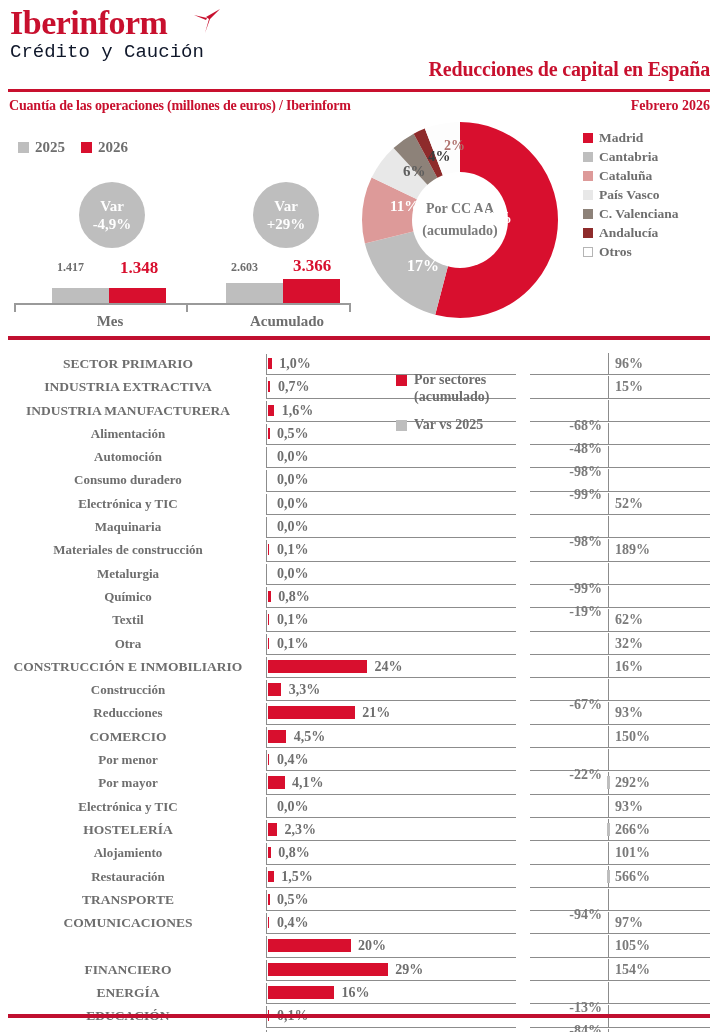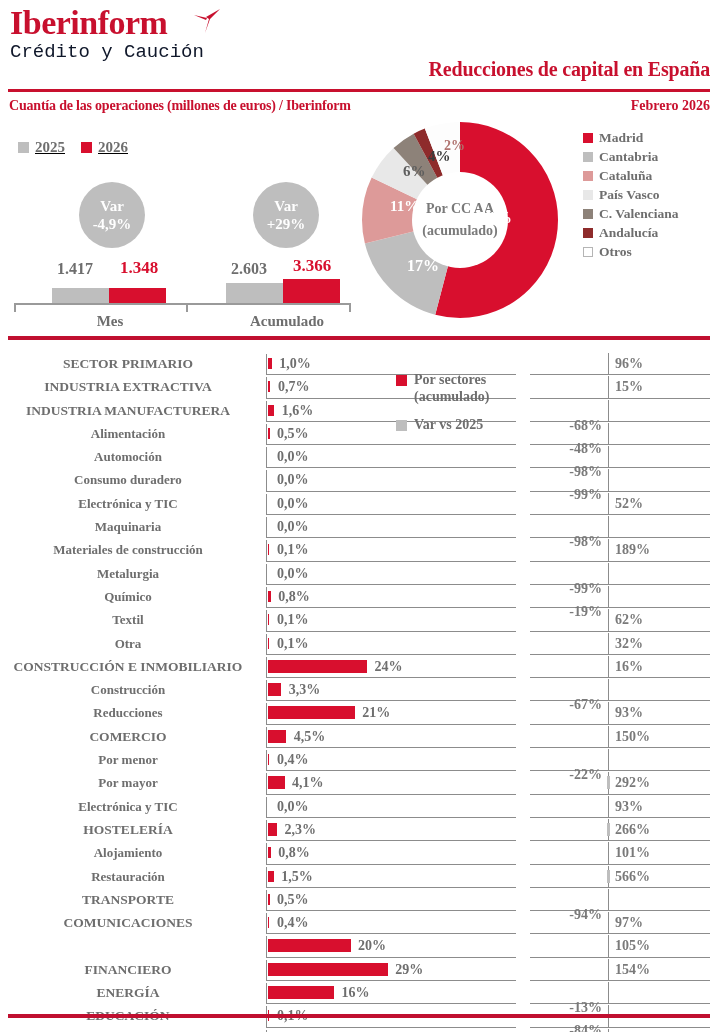--- a/index.html
+++ b/index.html
@@ -42,36 +42,36 @@
     font-weight:bold;font-size:14px;color:#C8102E;letter-spacing:-0.2px;
   }
   .date{
     position:absolute;right:8px;top:98px;
     font-family:"Liberation Serif", serif;
     font-weight:bold;font-size:14px;color:#C8102E;
   }
 
   
   .barlegend{position:absolute;left:18px;top:139px;display:flex;gap:16px;align-items:center;}
-  .barlegend .li{display:flex;align-items:center;gap:6px;text-decoration:underline;}
+  .barlegend .li{display:flex;align-items:center;gap:6px;}
   .sw{width:11px;height:11px;display:inline-block;}
   .sw.gray{background:#BEBEBE;}
   .sw.red{background:#D80F2E;}
   .barlegend .lbl{font-weight:bold;font-size:15px;color:#6E6E6E;font-family:"Liberation Serif",serif;}
 
   .bubble{
     position:absolute;width:66px;height:66px;border-radius:50%;
     background:#BEBEBE;color:#ffffff;text-align:center;
     font-family:"Liberation Serif",serif;font-weight:bold;font-size:15px;
     display:flex;flex-direction:column;justify-content:center;line-height:18px;
   }
   #bubble-mes{left:79px;top:182px;}
   #bubble-acu{left:253px;top:182px;}
 
-  .valnum{position:absolute;font-family:"Liberation Serif",serif;font-weight:bold;font-size:16px;}
+  .valnum{position:absolute;font-family:"Liberation Serif",serif;font-weight:bold;font-size:12px;}
   .valnum.gray{color:#6E6E6E;}
   .valnum.red{color:#D80F2E;font-size:17px;}
 
   .barrect{position:absolute;}
   .barrect.gray{background:#BEBEBE;}
   .barrect.red{background:#D80F2E;}
 
   .axisline{position:absolute;background:#9A9A9A;}
   .grouplbl{
     position:absolute;font-family:"Liberation Serif",serif;font-weight:bold;

